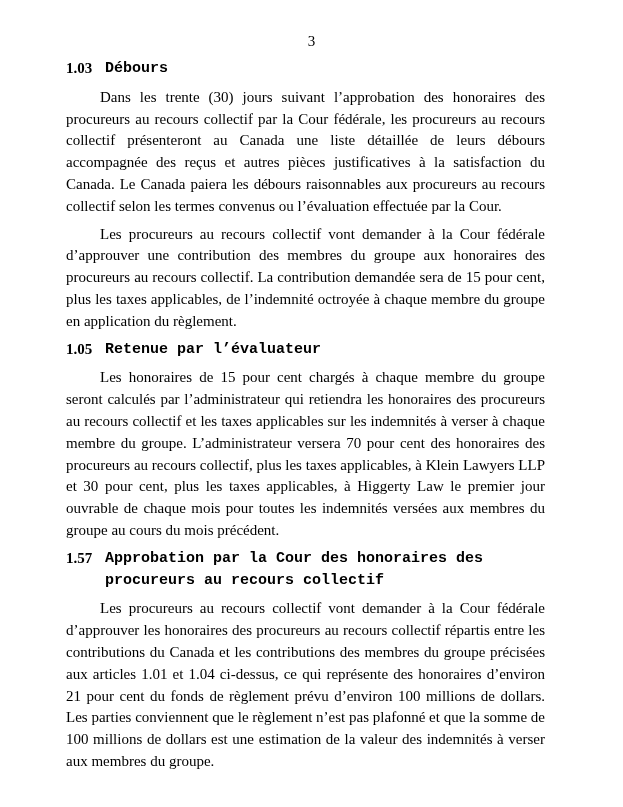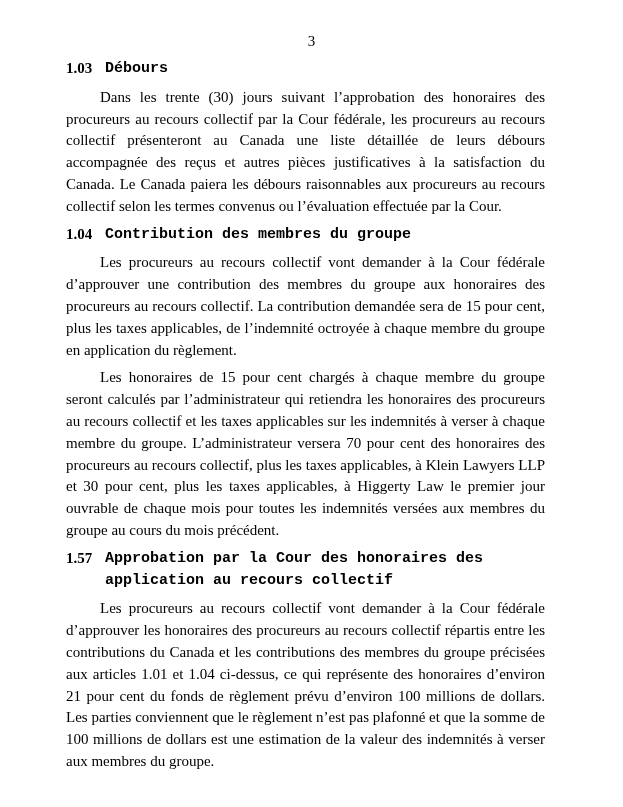--- a/index.html
+++ b/index.html
@@ -58,32 +58,32 @@
 
   <section class="doc-section">
     <h2 class="section-heading">
       <span class="section-number">1.03</span>
       <span class="section-title">Débours</span>
     </h2>
     <p class="section-body">Dans les trente (30) jours suivant l’approbation des honoraires des procureurs au recours collectif par la Cour fédérale, les procureurs au recours collectif présenteront au Canada une liste détaillée de leurs débours accompagnée des reçus et autres pièces justificatives à la satisfaction du Canada. Le Canada paiera les débours raisonnables aux procureurs au recours collectif selon les termes convenus ou l’évaluation effectuée par la Cour.</p>
   </section>
 
   <section class="doc-section">
-    <h2 class="section-heading">
-      <span class="section-number">1.04</span>
-      <span class="section-title">Contribution des membres du groupe</span>
-    </h2>
     <p class="section-body">Les procureurs au recours collectif vont demander à la Cour fédérale d’approuver une contribution des membres du groupe aux honoraires des procureurs au recours collectif. La contribution demandée sera de 15 pour cent, plus les taxes applicables, de l’indemnité octroyée à chaque membre du groupe en application du règlement.</p>
   </section>
 
   <section class="doc-section">
+    <h2 class="section-heading">
+      <span class="section-number">1.05</span>
+      <span class="section-title">Retenue par l’évaluateur</span>
+    </h2>
     <p class="section-body">Les honoraires de 15 pour cent chargés à chaque membre du groupe seront calculés par l’administrateur qui retiendra les honoraires des procureurs au recours collectif et les taxes applicables sur les indemnités à verser à chaque membre du groupe. L’administrateur versera 70 pour cent des honoraires des procureurs au recours collectif, plus les taxes applicables, à Klein Lawyers LLP et 30 pour cent, plus les taxes applicables, à Higgerty Law le premier jour ouvrable de chaque mois pour toutes les indemnités versées aux membres du groupe au cours du mois précédent.</p>
   </section>
 
   <section class="doc-section">
     <h2 class="section-heading">
       <span class="section-number">1.57</span>
-      <span class="section-title">Approbation par la Cour des honoraires des application au recours collectif</span>
+      <span class="section-title">Approbation par la Cour des honoraires des procureurs au recours collectif</span>
     </h2>
     <p class="section-body">Les procureurs au recours collectif vont demander à la Cour fédérale d’approuver les honoraires des procureurs au recours collectif répartis entre les contributions du Canada et les contributions des membres du groupe précisées aux articles 1.01 et 1.04 ci-dessus, ce qui représente des honoraires d’environ 21 pour cent du fonds de règlement prévu d’environ 100 millions de dollars. Les parties conviennent que le règlement n’est pas plafonné et que la somme de 100 millions de dollars est une estimation de la valeur des indemnités à verser aux membres du groupe.</p>
   </section>
 
 </div>
 
 </body></html>

